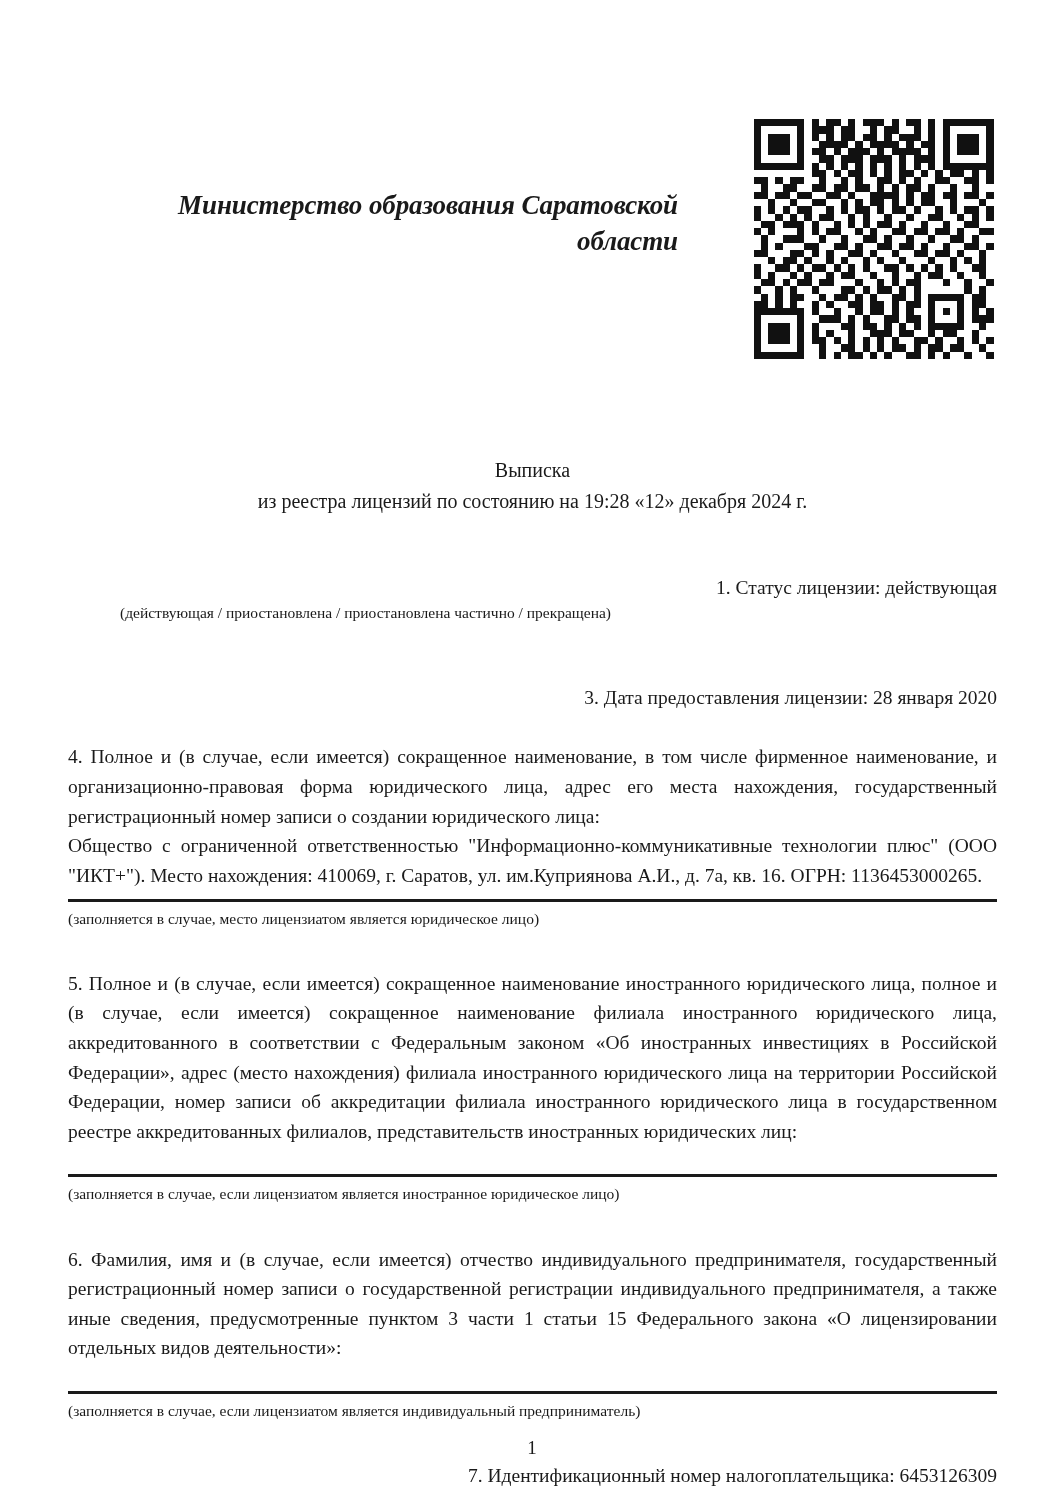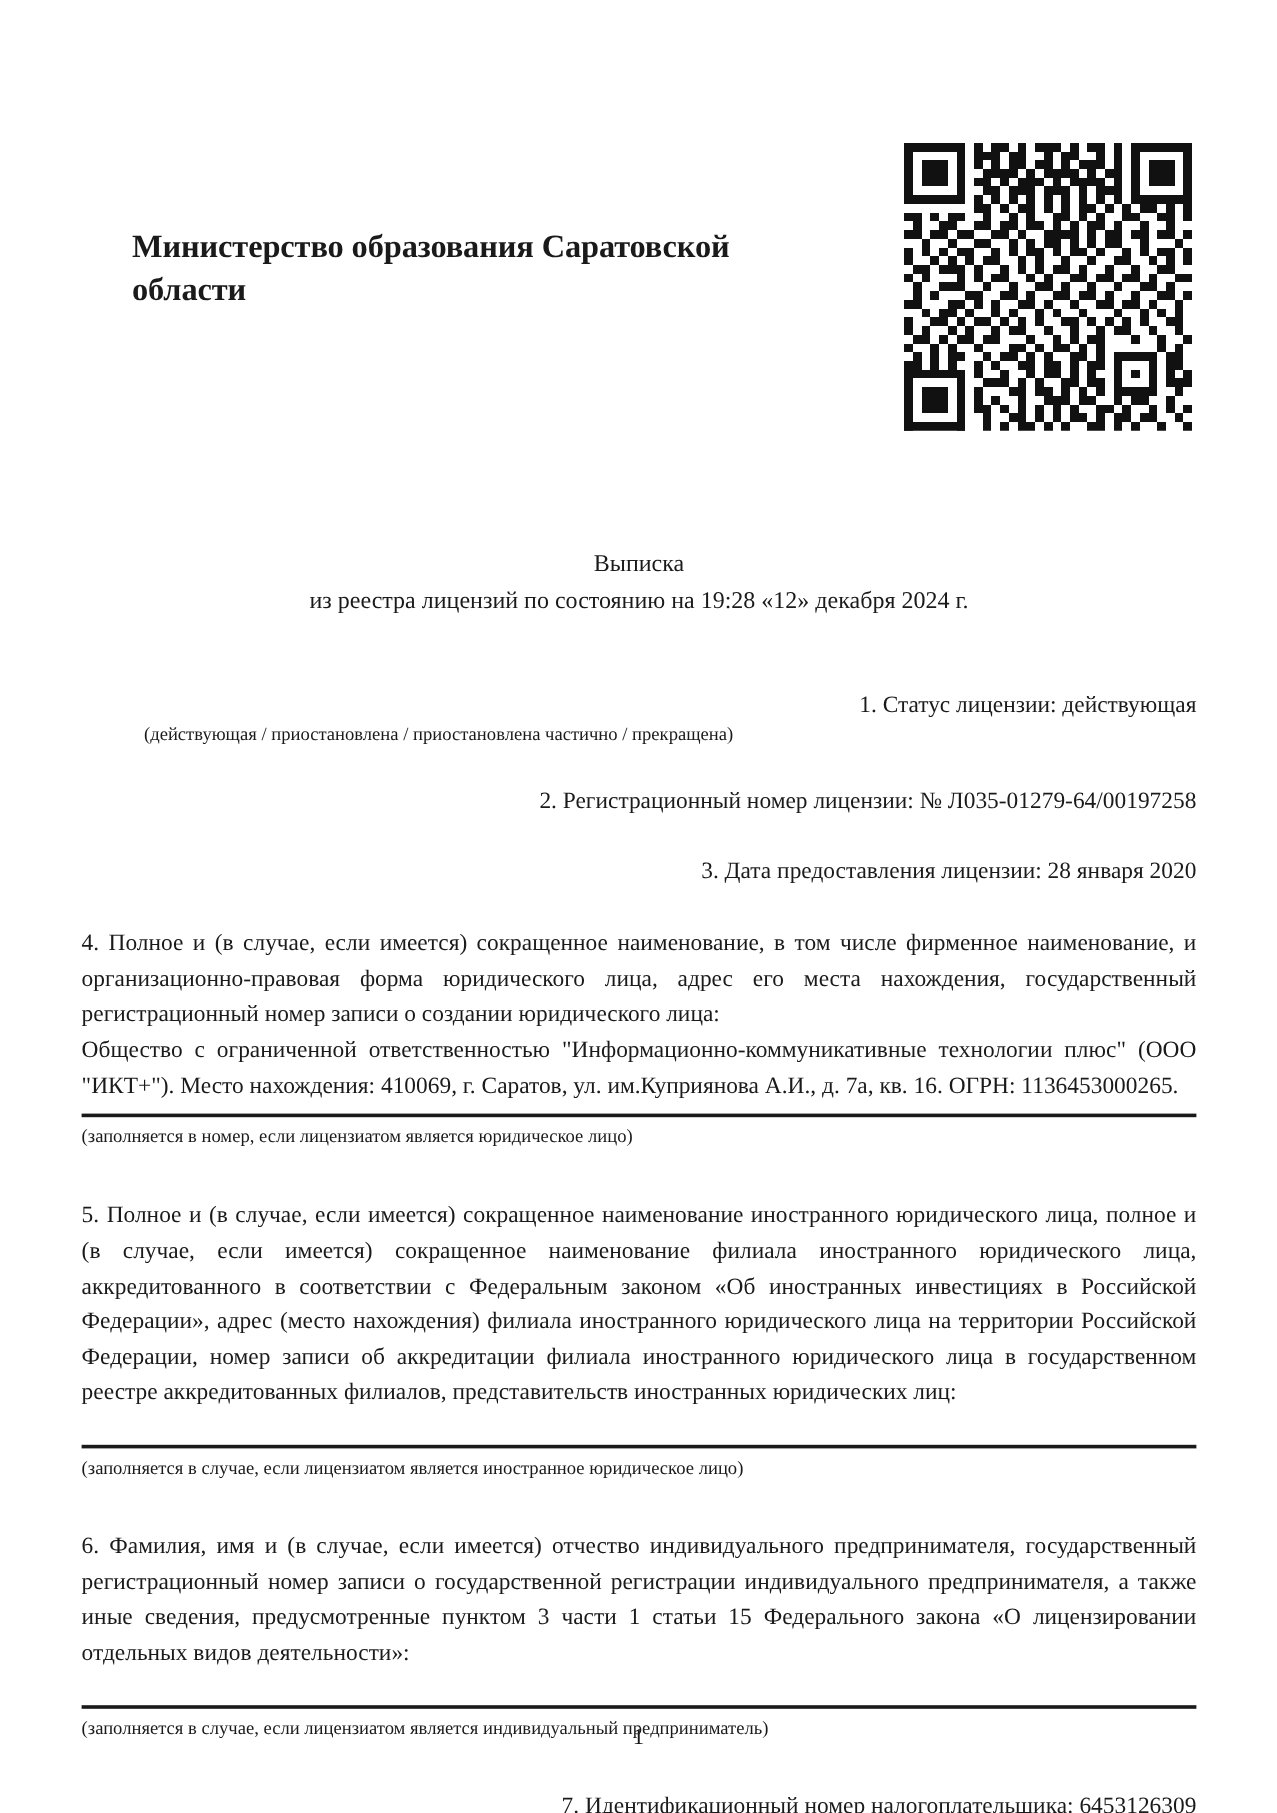--- a/index.html
+++ b/index.html
@@ -30,24 +30,25 @@
     left: 747px;
     top: 119px;
     width: 253px;
     height: 240px;
   }
   .qr-wrap svg { display: block; width: 100%; height: 100%; }
 
   
   .doc-header {
     position: absolute;
-    left: 110px;
+    left: 98px;
     top: 188px;
     width: 580px;
-    text-align: left;
+    text-align: right;
+    font-style: italic;
   }
   .org-title {
     font-size: 27px;
     font-weight: bold;
     line-height: 1.33;
     letter-spacing: -0.1px;
   }
   .org-caption {
     font-size: 15.5px;
     margin-top: 8px;
@@ -466,32 +467,31 @@
       <div class="line2">из реестра лицензий по состоянию на 19:28 «12» декабря 2024 г.</div>
     </div>
 
     <div class="gap-xl"></div>
 
     <div class="item short">1. Статус лицензии: действующая</div>
     <div class="note indent-right">(действующая / приостановлена / приостановлена частично / прекращена)</div>
 
     <div class="gap-m"></div>
 
-    <div class="item short">2. Регистрационный номер лицензии: № Л035-01279-64/00197258</div>
 
     <div class="gap-m"></div>
 
     <div class="item short">3. Дата предоставления лицензии: 28 января 2020</div>
 
     <div class="gap-m"></div>
 
     <div class="item">4. Полное и (в случае, если имеется) сокращенное наименование, в том числе фирменное наименование, и организационно-правовая форма юридического лица, адрес его места нахождения, государственный регистрационный номер записи о создании юридического лица:</div>
     <div class="item">Общество с ограниченной ответственностью "Информационно-коммуникативные технологии плюс" (ООО "ИКТ+"). Место нахождения: 410069, г. Саратов, ул. им.Куприянова А.И., д. 7а, кв. 16. ОГРН: 1136453000265.</div>
     <hr class="rule">
-    <div class="note">(заполняется в номер, если лицензиатом является юридическое лицо)</div>
+    <div class="note">(заполняется в случае, место лицензиатом является юридическое лицо)</div>
 
     <div class="gap-l"></div>
 
     <div class="item">5. Полное и (в случае, если имеется) сокращенное наименование иностранного юридического лица, полное и (в случае, если имеется) сокращенное наименование филиала иностранного юридического лица, аккредитованного в соответствии с Федеральным законом «Об иностранных инвестициях в Российской Федерации», адрес (место нахождения) филиала иностранного юридического лица на территории Российской Федерации, номер записи об аккредитации филиала иностранного юридического лица в государственном реестре аккредитованных филиалов, представительств иностранных юридических лиц:</div>
     <div class="blank-space"></div>
     <hr class="rule">
     <div class="note">(заполняется в случае, если лицензиатом является иностранное юридическое лицо)</div>
 
     <div class="gap-l"></div>
 

